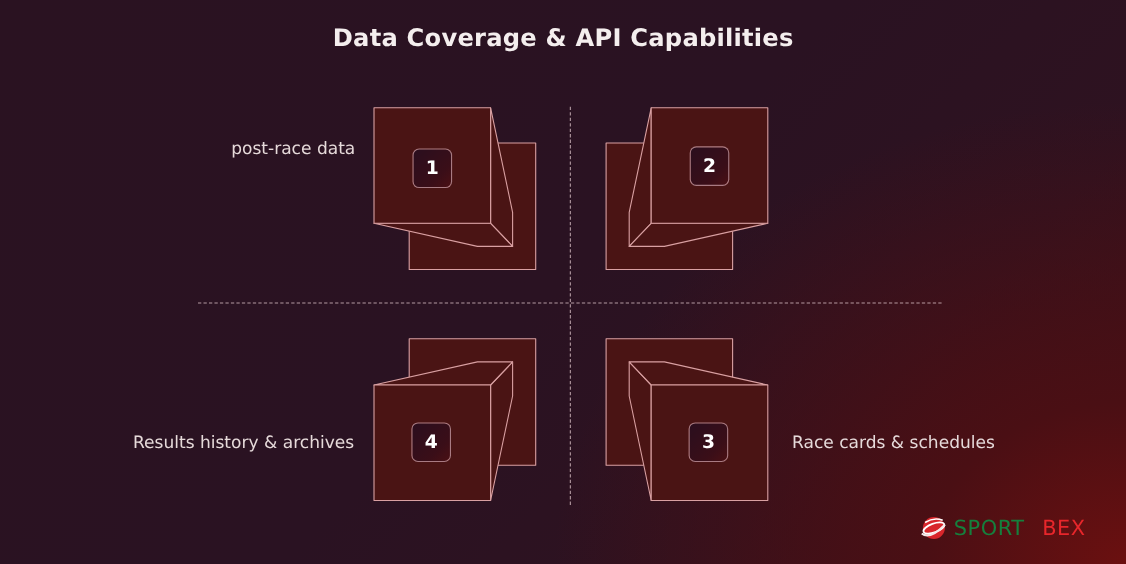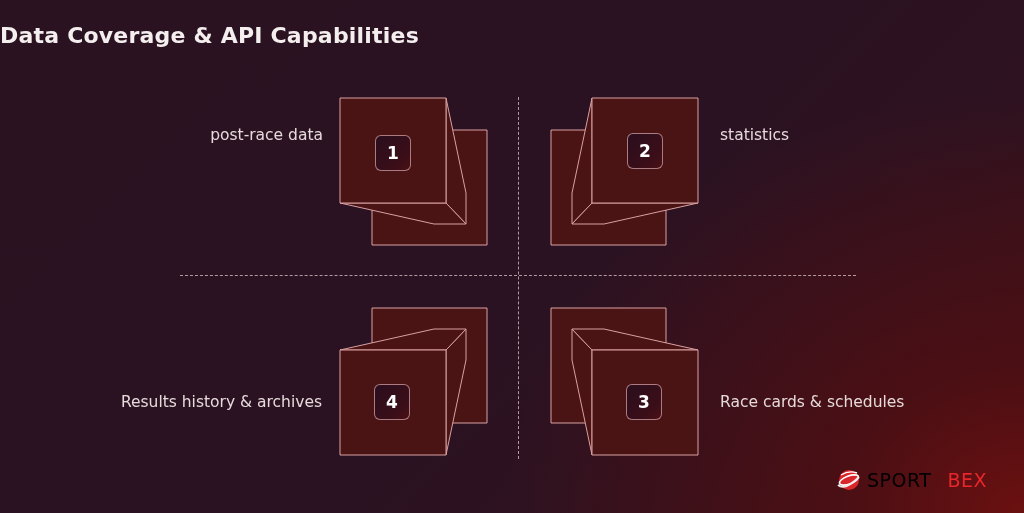--- a/index.html
+++ b/index.html
@@ -4,21 +4,21 @@
 <style>
   html, body { margin: 0; padding: 0; }
   body {
     width: 1024px; height: 513px; overflow: hidden; position: relative;
     background: radial-gradient(ellipse 520px 420px at 1024px 513px, #6b1010 0%, #4a0f14 35%, rgba(40,15,28,0) 100%),
                 linear-gradient(135deg, #2a1221 0%, #2a1222 50%, #2e1220 75%, #3d0f16 100%);
     font-family: "DejaVu Sans", sans-serif;
     color: #e8dede;
   }
   .title {
-    position: absolute; left: 0; top: 23px; width: 1024px; 
+    position: absolute; left: 0; top: 23px; width: 1024px; text-align: center;
     font-family: "DejaVu Sans", sans-serif; font-weight: bold; font-size: 22px;
     color: #f4eeee; letter-spacing: 0.2px;
   }
   .divider-h {
     position: absolute; left: 180px; top: 275px; width: 676px; height: 0;
     border-top: 1.5px dashed rgba(225,200,205,0.75);
   }
   .divider-v {
     position: absolute; left: 518px; top: 97px; width: 0; height: 362px;
     border-left: 1.5px dashed rgba(225,200,205,0.75);
@@ -37,21 +37,21 @@
     box-sizing: border-box; display: flex; align-items: center; justify-content: center;
     font-weight: bold; font-size: 17px; color: #ffffff;
   }
   .logo {
     position: absolute; left: 835px; top: 466px; height: 28px; display: flex; align-items: center;
   }
   .logo .word {
     font-family: "DejaVu Sans", sans-serif; font-size: 19px; letter-spacing: 0.5px;
     margin-left: 4px;
   }
-  .logo .w1 { color: #000000; }
+  .logo .w1 { color: #15803d; }
   .logo .w2 { color: #e8262b; }
 </style>
 </head>
 <body>
 
 <div class="title">Data Coverage &amp; API Capabilities</div>
 
 <div class="divider-h"></div>
 <div class="divider-v"></div>
 
@@ -90,21 +90,20 @@
 
 <div class="badge" style="left:375px; top:135px;">1</div>
 <div class="badge" style="left:627px; top:133px;">2</div>
 <div class="badge" style="left:626px; top:384px;">3</div>
 <div class="badge" style="left:374px; top:384px;">4</div>
 
 <div class="label right" style="right:701px; top:124px;">
   <div>post-race data</div>
 </div>
 <div class="label left" style="left:720px; top:124px;">
-  <div>statistics</div>
 </div>
 <div class="label left" style="left:720px; top:391px;">
   <div>Race cards &amp; schedules</div>
 </div>
 <div class="label right" style="right:702px; top:391px;">
   <div>Results history &amp; archives</div>
 </div>
 
 <div class="logo">
   <svg width="28" height="26" viewBox="0 0 28 26">

